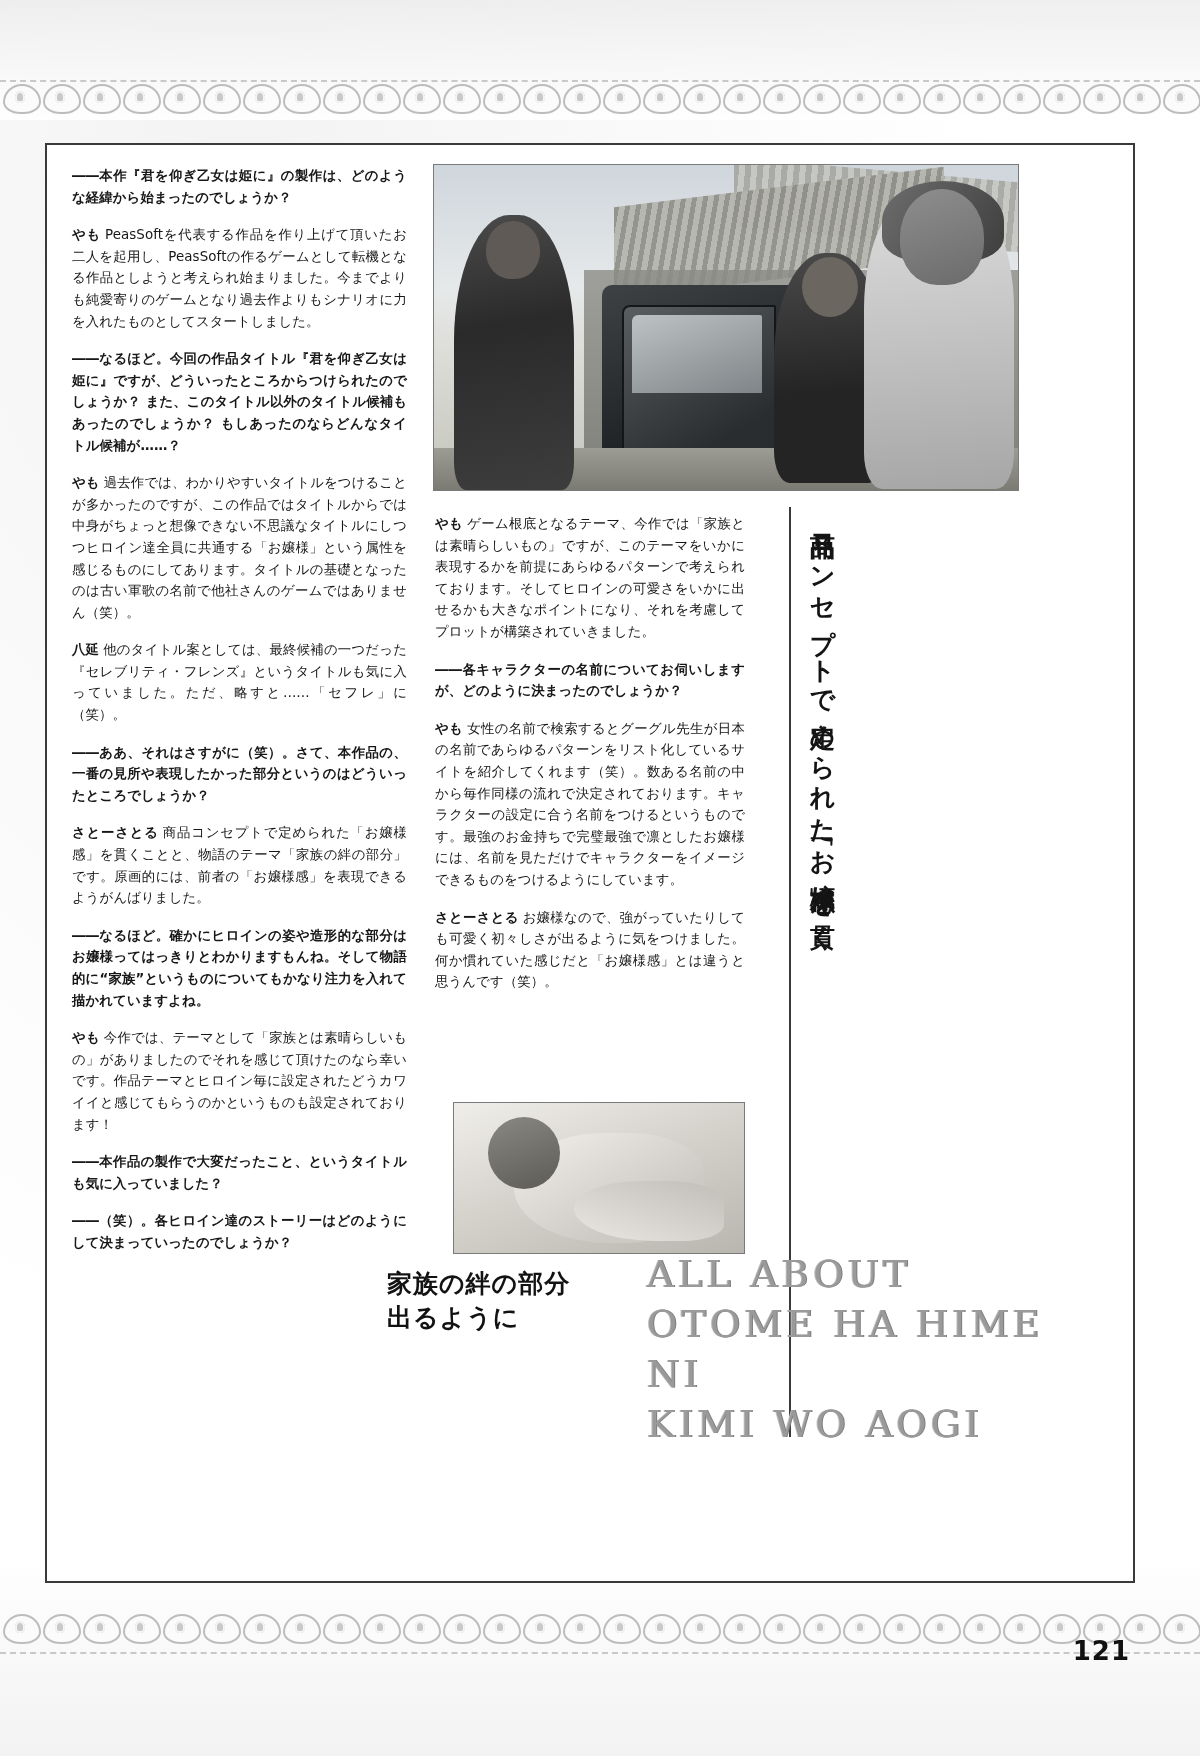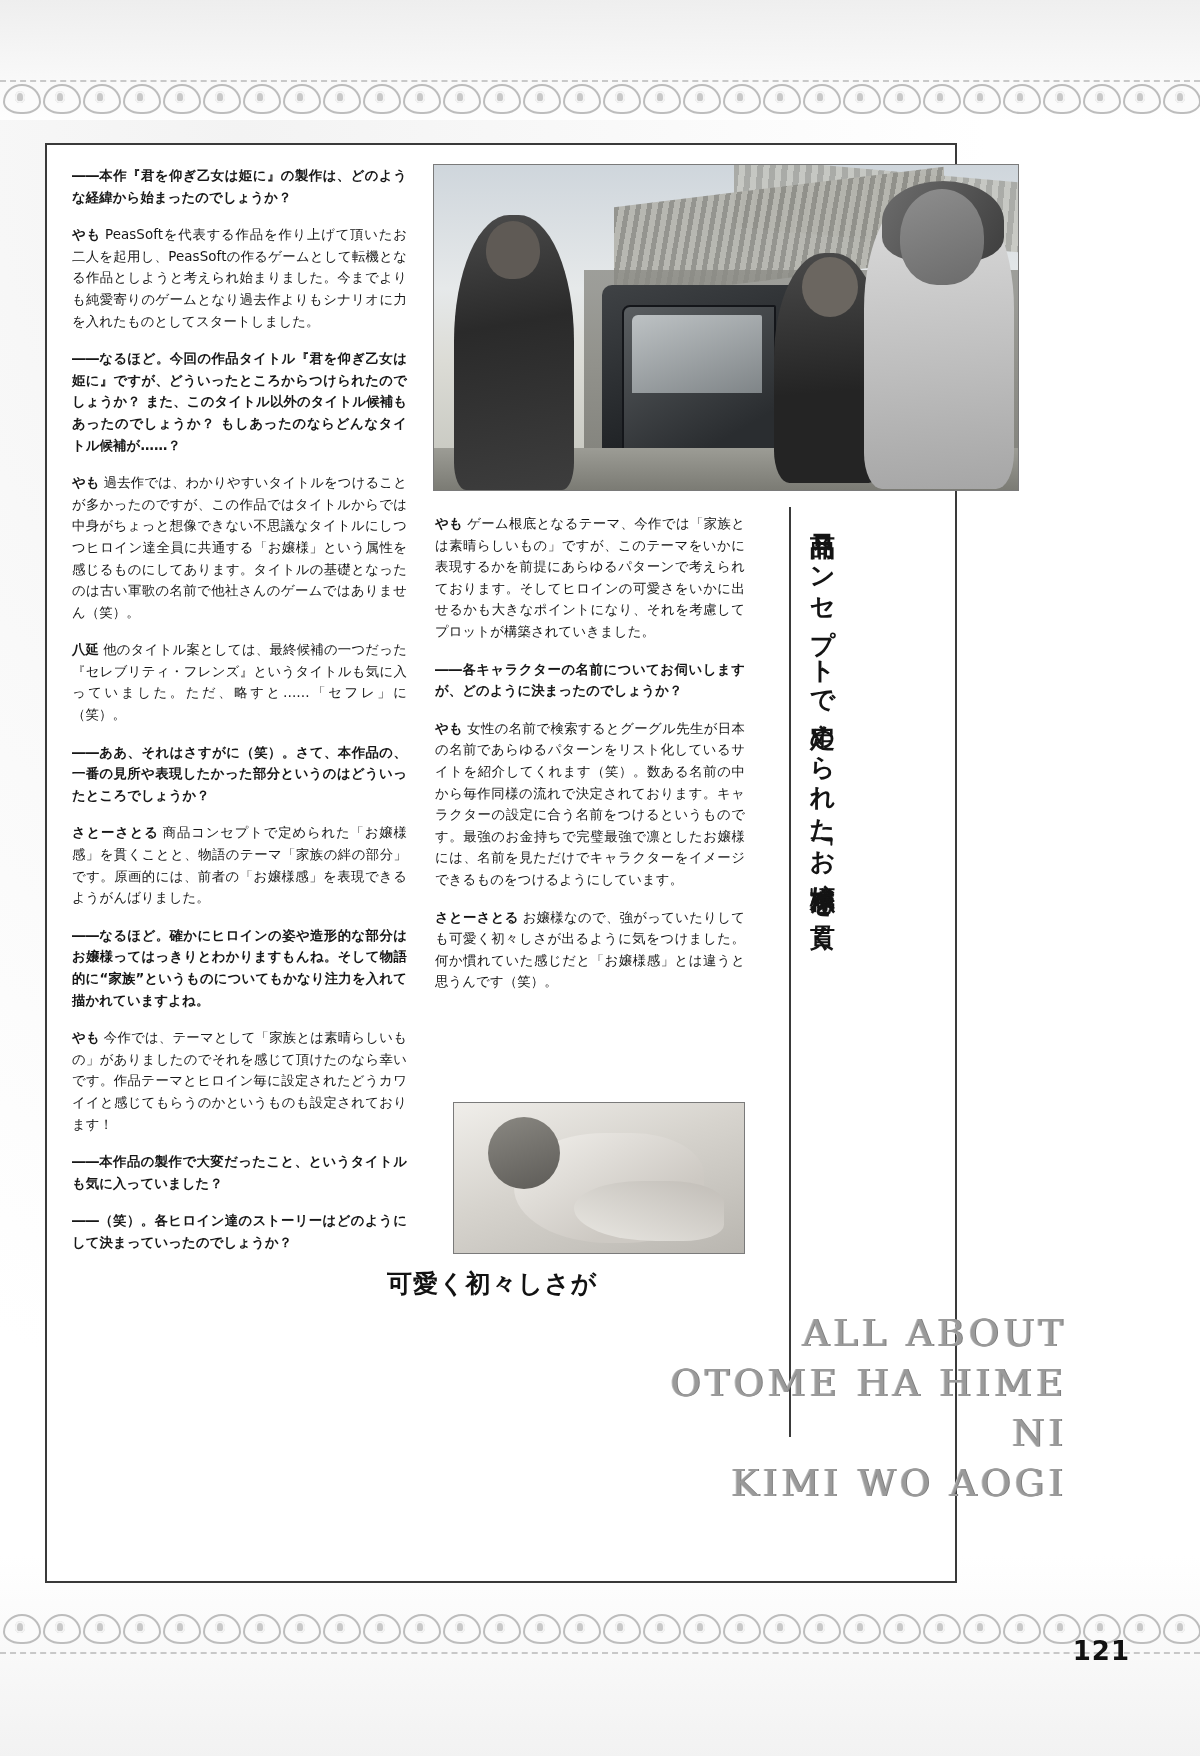--- a/index.html
+++ b/index.html
@@ -84,21 +84,21 @@
     background: #c9c9c9;
     border-radius: 50% 50% 40% 40%;
     box-shadow: 0 0 0 2px #f4f4f4 inset;
   }
 
   
   .frame {
     position: absolute;
     left: 45px;
     top: 143px;
-    width: 912px;
+    width: 1090px;
     height: 1440px;
     border: 2px solid #3a3a3a;
     background: #ffffff;
     box-sizing: border-box;
   }
 
   
   .photo {
     position: absolute;
     border: 1px solid #7a7a7a;
@@ -266,23 +266,23 @@
     font-size: 25px;
     line-height: 34px;
     letter-spacing: 1px;
     color: #121212;
   }
 
   
   .logo {
     position: absolute;
     left: 600px;
-    top: 1164px;
+    top: 1105px;
     width: 420px;
-    text-align: right;
+    text-align: left;
     color: #8d8d8d;
   }
   .logo div {
     font-family: "DejaVu Serif", serif;
     font-size: 37px;
     line-height: 50px;
     letter-spacing: 4px;
     font-weight: normal;
     color: #9a9a9a;
     text-shadow:
@@ -393,21 +393,22 @@
   <div class="vhead">商品コンセプトで定められた「お嬢様感」を貫く</div>
 
   <div class="photo photo-lower">
     <div class="ph-low-bg"></div>
     <div class="ph-low-body"></div>
     <div class="ph-low-head"></div>
     <div class="ph-low-fold"></div>
   </div>
 
   <div class="caption" id="lower-caption">
-      <div>可愛く初々しさが</div>
+      <div>家族の絆の部分</div>
+      <div>出るように</div>
     </div>
 
   <div class="logo">
     <div>ALL ABOUT</div>
     <div>OTOME HA HIME NI</div>
     <div>KIMI WO AOGI</div>
   </div>
 </div>
 
 <div class="lace lace-bottom">

